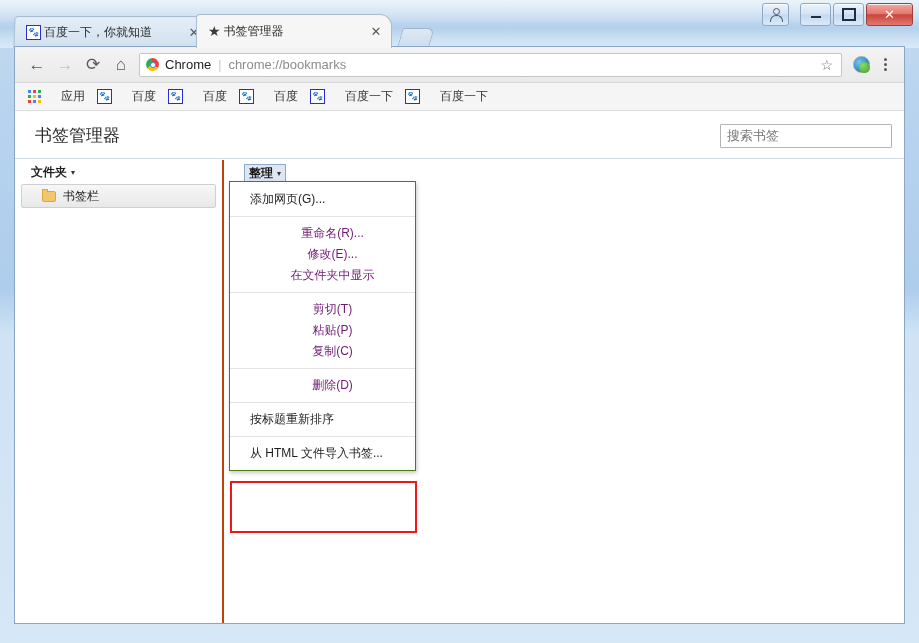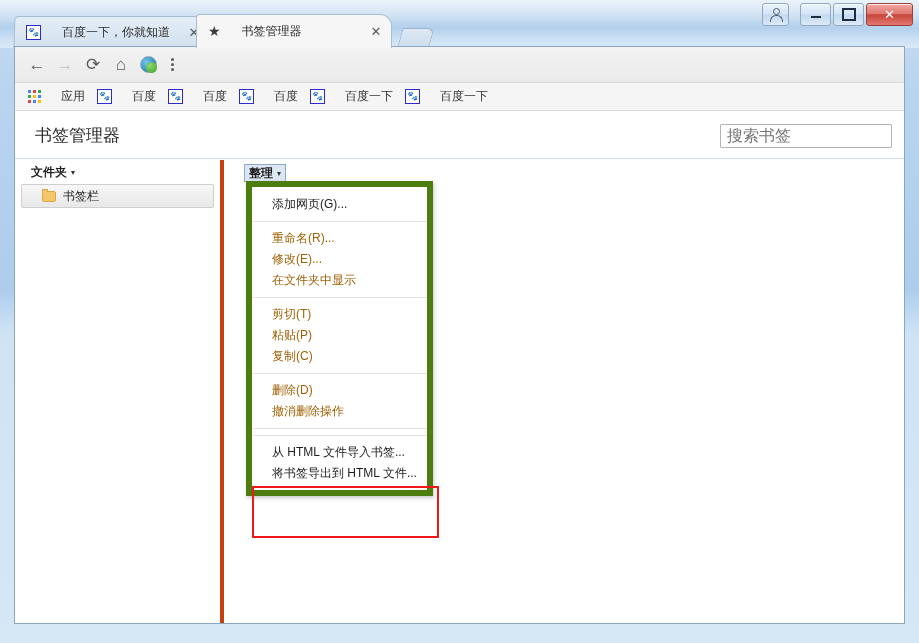--- a/index.html
+++ b/index.html
@@ -113,21 +113,21 @@
     border: 1px solid #a8bdd0;
     border-bottom: none;
     border-radius: 4px 12px 0 0;
   }
   .tab.active { z-index: 5; height: 34px; }
   .tab-inner { position: relative; z-index: 2; display: flex; align-items: center; width: 100%; }
   .tab-title {
     flex: 1;
     white-space: nowrap;
     overflow: hidden;
-    margin-left: 21px;
+    margin-left: 3px;
     max-width: 138px;
   }
   .tab-close {
     width: 16px; height: 16px;
     display: flex; align-items: center; justify-content: center;
     color: #5c5c5c; font-size: 13px;
     margin-left: 12px;
     margin-right: 2px;
   }
   
@@ -282,30 +282,30 @@
   }
   .bm-title { font-size: 17px; color: #2a2a2a; }
   .search-input {
     width: 172px;
     height: 24px;
     border: 1px solid #b4b4b4;
     background: #fff;
     border-radius: 1px;
     padding: 0 6px;
     box-sizing: border-box;
-    font-size: 16px;
+    font-size: 13px;
     color: #9a9a9a;
     font-family: "Liberation Sans", "DejaVu Sans", sans-serif;
     outline: none;
   }
   .bm-main { position: absolute; left: 0; right: 0; top: 47px; bottom: 0; display: flex; }
   .bm-sidebar {
     width: 209px;
     flex: none;
-    border-right: 4px solid #c2410c;
+    border-right: 2px solid #c2410c;
     box-sizing: border-box;
     background: #fff;
     position: relative;
   }
   .sidebar-head {
     height: 24px;
     display: flex;
     align-items: center;
     padding-left: 16px;
     font-size: 12px;
@@ -360,39 +360,39 @@
     background: #dde6f3;
     border: 1px solid #8ea8c9;
     box-sizing: border-box;
     justify-content: center;
   }
   .organize-btn .caret { font-weight: normal; }
 
   
   .menu {
     position: absolute;
-    left: 22px;
+    left: 5px;
     top: 21px;
     width: 187px;
     background: #fff;
-    border: 6px solid #4d7c0f;
+    border: 1px solid #4d7c0f;
     box-shadow: 1px 2px 4px rgba(0,0,0,0.22);
     padding: 7px 0 6px 0;
     box-sizing: border-box;
     z-index: 20;
   }
   .menu-item {
     height: 21px;
     line-height: 21px;
     padding-left: 20px;
     font-size: 12px;
     color: #1c1c1c;
     white-space: nowrap;
   }
-  .menu-item.disabled { color: #a16207; }
+  .menu-item.disabled { color: #701a75; text-align: center; }
   .menu-sep {
     height: 1px;
     background: #e3e3e3;
     margin: 6px 0 6px 0;
   }
   .menu-highlight {
     position: absolute;
     left: 0px;
     top: 300px;
     width: 187px;
@@ -457,20 +457,27 @@
         <span>←</span>
       </div>
       <div class="navbtn disabled">
         <span>→</span>
       </div>
       <div class="navbtn">
         <span>⟳</span>
       </div>
       <div class="navbtn">
         <span>⌂</span>
+      </div>
+      <div class="omnibox">
+        <span class="chrome-dot"></span>
+        <span class="omni-scheme">Chrome</span>
+        <span class="omni-sep">|</span>
+        <span class="omni-url">chrome://bookmarks</span>
+        <span class="omni-star">☆</span>
       </div>
       <div class="ext-globe"></div>
       <div class="kebab">
           <i></i>
           <i></i>
           <i></i>
         </div>
     </div>
 
     <div class="bookmarkbar">
@@ -559,29 +566,28 @@
 
             <div class="menu-sep"></div>
 
             <div class="menu-item disabled">剪切(T)</div>
             <div class="menu-item disabled">粘贴(P)</div>
             <div class="menu-item disabled">复制(C)</div>
 
             <div class="menu-sep"></div>
 
             <div class="menu-item disabled">删除(D)</div>
-            <div class="menu-item disabled">撤消删除操作</div>
 
             <div class="menu-sep"></div>
 
+            <div class="menu-item">按标题重新排序</div>
 
             <div class="menu-sep"></div>
 
             <div class="menu-item">从 HTML 文件导入书签...</div>
-            <div class="menu-item">将书签导出到 HTML 文件...</div>
 
             <div class="menu-highlight" style="top: 299px; height: 52px; border-color: rgb(239, 23, 23);"></div>
           </div>
         </div>
 
       </div>
     </div>
 
   </div>
 </div>

